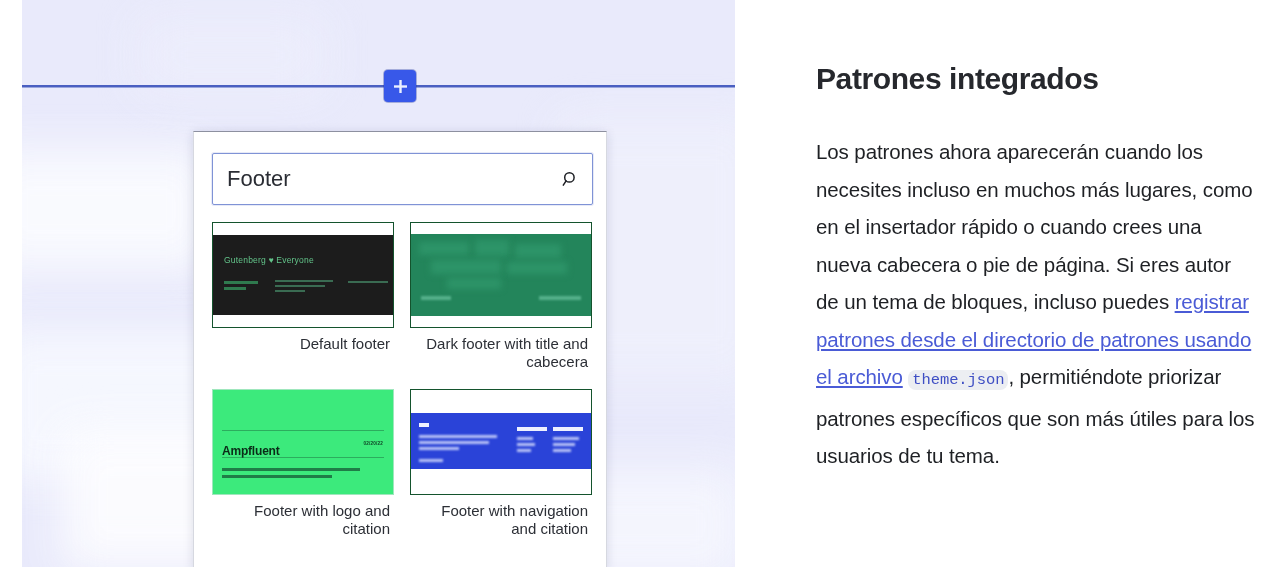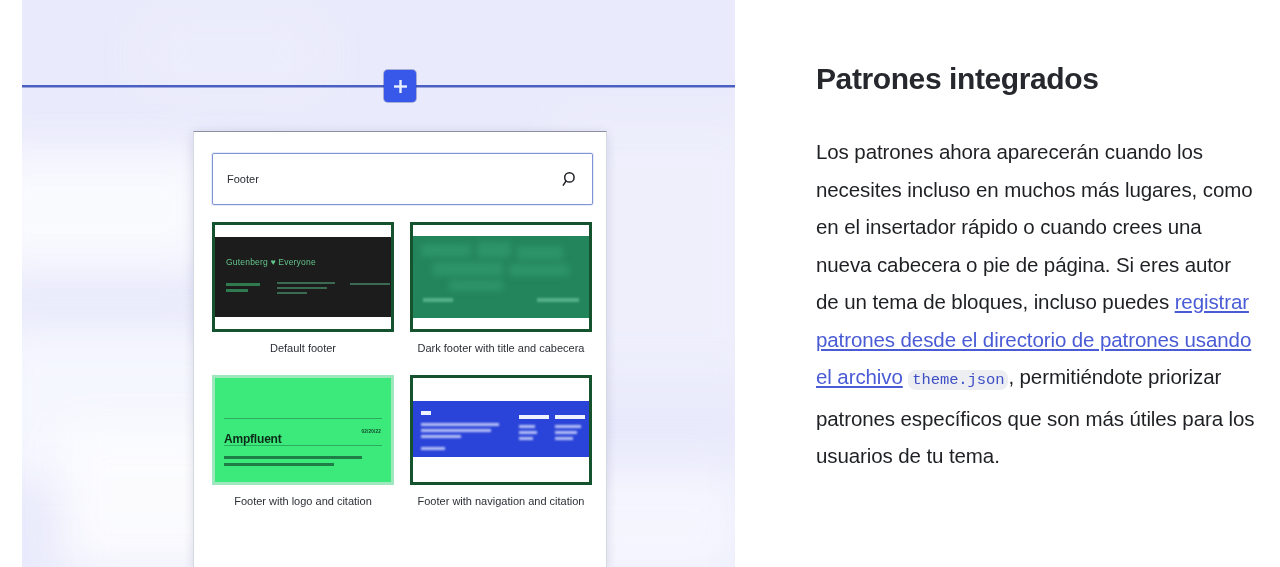--- a/index.html
+++ b/index.html
@@ -57,40 +57,40 @@
     position:absolute;left:18px;top:21px;width:379px;height:50px;
     border:1.5px solid #7f93d6;
     background:#ffffff;
     border-radius:2px;
     display:flex;align-items:center;
     box-shadow:0 0 0 1px rgba(120,140,210,.18);
   }
   .search-input{
     flex:1;border:none;outline:none;background:transparent;
     font-family:"Liberation Sans",sans-serif;
-    font-size:11px;color:#2a2d34;padding:0 14px;
+    font-size:22px;color:#2a2d34;padding:0 14px;
   }
   .search-icon{margin-right:14px;display:flex;align-items:center;}
 
   
   .cursor{position:absolute;left:255px;top:170px;width:22px;height:30px;pointer-events:none;}
 
   
   .grid{
     position:absolute;left:18px;top:90px;width:380px;
     display:grid;grid-template-columns:1fr 1fr;column-gap:16px;row-gap:8px;
   }
   .card{cursor:pointer;}
   .thumb{
-    background:#ffffff;border:3px solid #14532d;
+    background:#ffffff;border:1px solid #14532d;
     height:104px;overflow:hidden;position:relative;
     display:flex;align-items:center;
   }
   .card-label{
-    text-align:center;font-size:11px;line-height:18px;color:#2c2f36;
+    text-align:right;font-size:15px;line-height:18px;color:#2c2f36;
     padding:7px 4px 10px;
   }
 
   
   .t-dark{background:#ffffff;}
   .t-dark .inner{
     position:absolute;left:0;right:0;top:12px;height:80px;background:#1c1c1c;
     padding:0;
   }
   .gut-title{

